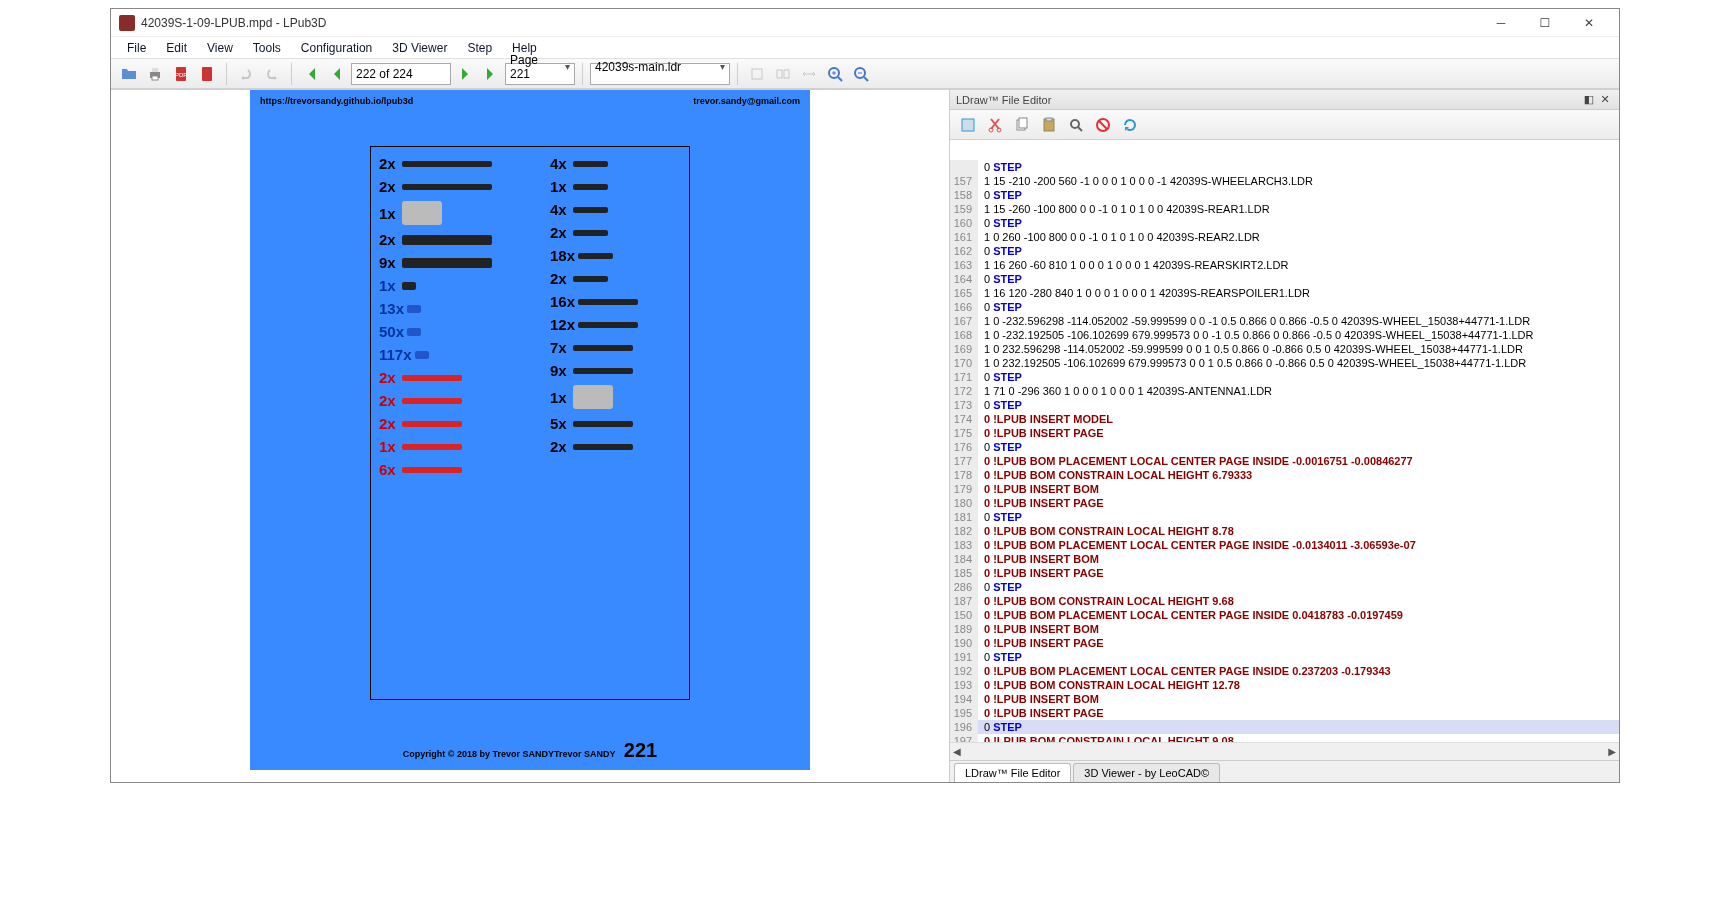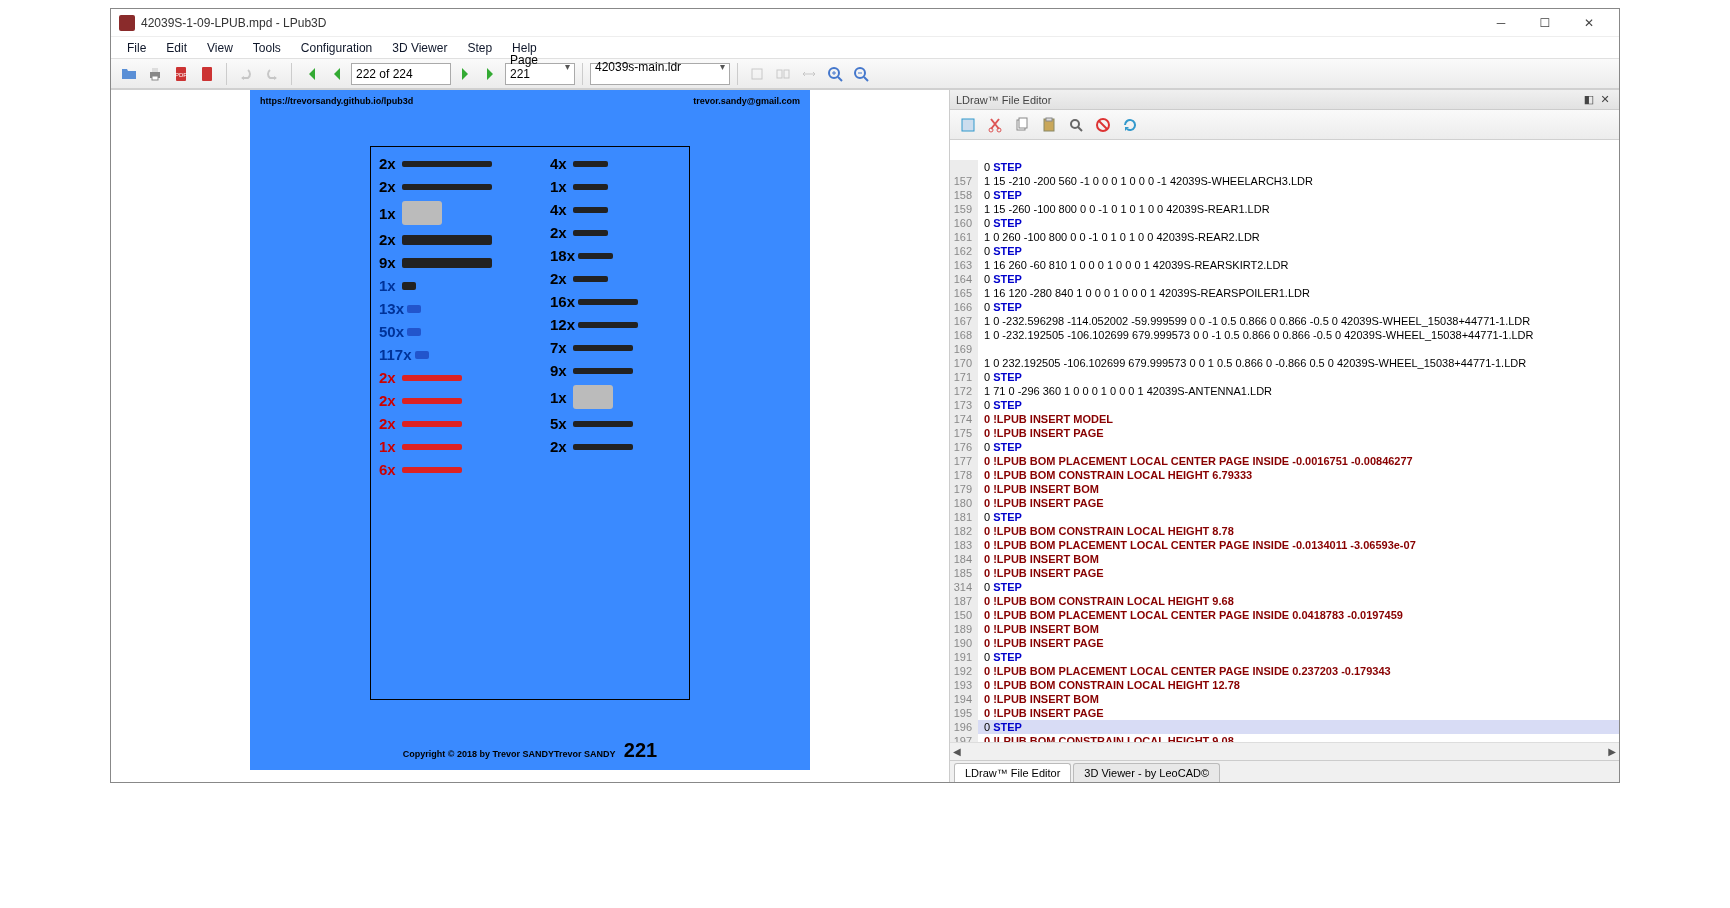--- a/index.html
+++ b/index.html
@@ -382,38 +382,38 @@
             <div class="code-line"><span class="ln">159</span><span class="lc">1 15 -260 -100 800 0 0 -1 0 1 0 1 0 0 42039S-REAR1.LDR</span></div>
             <div class="code-line"><span class="ln">160</span><span class="lc">0 <span class="kw-step">STEP</span></span></div>
             <div class="code-line"><span class="ln">161</span><span class="lc">1 0 260 -100 800 0 0 -1 0 1 0 1 0 0 42039S-REAR2.LDR</span></div>
             <div class="code-line"><span class="ln">162</span><span class="lc">0 <span class="kw-step">STEP</span></span></div>
             <div class="code-line"><span class="ln">163</span><span class="lc">1 16 260 -60 810 1 0 0 0 1 0 0 0 1 42039S-REARSKIRT2.LDR</span></div>
             <div class="code-line"><span class="ln">164</span><span class="lc">0 <span class="kw-step">STEP</span></span></div>
             <div class="code-line"><span class="ln">165</span><span class="lc">1 16 120 -280 840 1 0 0 0 1 0 0 0 1 42039S-REARSPOILER1.LDR</span></div>
             <div class="code-line"><span class="ln">166</span><span class="lc">0 <span class="kw-step">STEP</span></span></div>
             <div class="code-line"><span class="ln">167</span><span class="lc">1 0 -232.596298 -114.052002 -59.999599 0 0 -1 0.5 0.866 0 0.866 -0.5 0 42039S-WHEEL_15038+44771-1.LDR</span></div>
             <div class="code-line"><span class="ln">168</span><span class="lc">1 0 -232.192505 -106.102699 679.999573 0 0 -1 0.5 0.866 0 0.866 -0.5 0 42039S-WHEEL_15038+44771-1.LDR</span></div>
-            <div class="code-line"><span class="ln">169</span></div>
+            <div class="code-line"><span class="ln">169</span><span class="lc">1 0 232.596298 -114.052002 -59.999599 0 0 1 0.5 0.866 0 -0.866 0.5 0 42039S-WHEEL_15038+44771-1.LDR</span></div>
             <div class="code-line"><span class="ln">170</span><span class="lc">1 0 232.192505 -106.102699 679.999573 0 0 1 0.5 0.866 0 -0.866 0.5 0 42039S-WHEEL_15038+44771-1.LDR</span></div>
             <div class="code-line"><span class="ln">171</span><span class="lc">0 <span class="kw-step">STEP</span></span></div>
             <div class="code-line"><span class="ln">172</span><span class="lc">1 71 0 -296 360 1 0 0 0 1 0 0 0 1 42039S-ANTENNA1.LDR</span></div>
             <div class="code-line"><span class="ln">173</span><span class="lc">0 <span class="kw-step">STEP</span></span></div>
             <div class="code-line"><span class="ln">174</span><span class="lc"><span class="kw-lpub">0 !LPUB INSERT MODEL</span></span></div>
             <div class="code-line"><span class="ln">175</span><span class="lc"><span class="kw-lpub">0 !LPUB INSERT PAGE</span></span></div>
             <div class="code-line"><span class="ln">176</span><span class="lc">0 <span class="kw-step">STEP</span></span></div>
             <div class="code-line"><span class="ln">177</span><span class="lc"><span class="kw-lpub">0 !LPUB BOM PLACEMENT LOCAL CENTER PAGE INSIDE -0.0016751 -0.00846277</span></span></div>
             <div class="code-line"><span class="ln">178</span><span class="lc"><span class="kw-lpub">0 !LPUB BOM CONSTRAIN LOCAL HEIGHT 6.79333</span></span></div>
             <div class="code-line"><span class="ln">179</span><span class="lc"><span class="kw-lpub">0 !LPUB INSERT BOM</span></span></div>
             <div class="code-line"><span class="ln">180</span><span class="lc"><span class="kw-lpub">0 !LPUB INSERT PAGE</span></span></div>
             <div class="code-line"><span class="ln">181</span><span class="lc">0 <span class="kw-step">STEP</span></span></div>
             <div class="code-line"><span class="ln">182</span><span class="lc"><span class="kw-lpub">0 !LPUB BOM CONSTRAIN LOCAL HEIGHT 8.78</span></span></div>
             <div class="code-line"><span class="ln">183</span><span class="lc"><span class="kw-lpub">0 !LPUB BOM PLACEMENT LOCAL CENTER PAGE INSIDE -0.0134011 -3.06593e-07</span></span></div>
             <div class="code-line"><span class="ln">184</span><span class="lc"><span class="kw-lpub">0 !LPUB INSERT BOM</span></span></div>
             <div class="code-line"><span class="ln">185</span><span class="lc"><span class="kw-lpub">0 !LPUB INSERT PAGE</span></span></div>
-            <div class="code-line"><span class="ln">314</span><span class="lc">0 <span class="kw-step">STEP</span></span></div>
+            <div class="code-line"><span class="ln">286</span><span class="lc">0 <span class="kw-step">STEP</span></span></div>
             <div class="code-line"><span class="ln">187</span><span class="lc"><span class="kw-lpub">0 !LPUB BOM CONSTRAIN LOCAL HEIGHT 9.68</span></span></div>
             <div class="code-line"><span class="ln">150</span><span class="lc"><span class="kw-lpub">0 !LPUB BOM PLACEMENT LOCAL CENTER PAGE INSIDE 0.0418783 -0.0197459</span></span></div>
             <div class="code-line"><span class="ln">189</span><span class="lc"><span class="kw-lpub">0 !LPUB INSERT BOM</span></span></div>
             <div class="code-line"><span class="ln">190</span><span class="lc"><span class="kw-lpub">0 !LPUB INSERT PAGE</span></span></div>
             <div class="code-line"><span class="ln">191</span><span class="lc">0 <span class="kw-step">STEP</span></span></div>
             <div class="code-line"><span class="ln">192</span><span class="lc"><span class="kw-lpub">0 !LPUB BOM PLACEMENT LOCAL CENTER PAGE INSIDE 0.237203 -0.179343</span></span></div>
             <div class="code-line"><span class="ln">193</span><span class="lc"><span class="kw-lpub">0 !LPUB BOM CONSTRAIN LOCAL HEIGHT 12.78</span></span></div>
             <div class="code-line"><span class="ln">194</span><span class="lc"><span class="kw-lpub">0 !LPUB INSERT BOM</span></span></div>
             <div class="code-line"><span class="ln">195</span><span class="lc"><span class="kw-lpub">0 !LPUB INSERT PAGE</span></span></div>
             <div class="code-line highlight"><span class="ln">196</span><span class="lc">0 <span class="kw-step">STEP</span></span></div>

